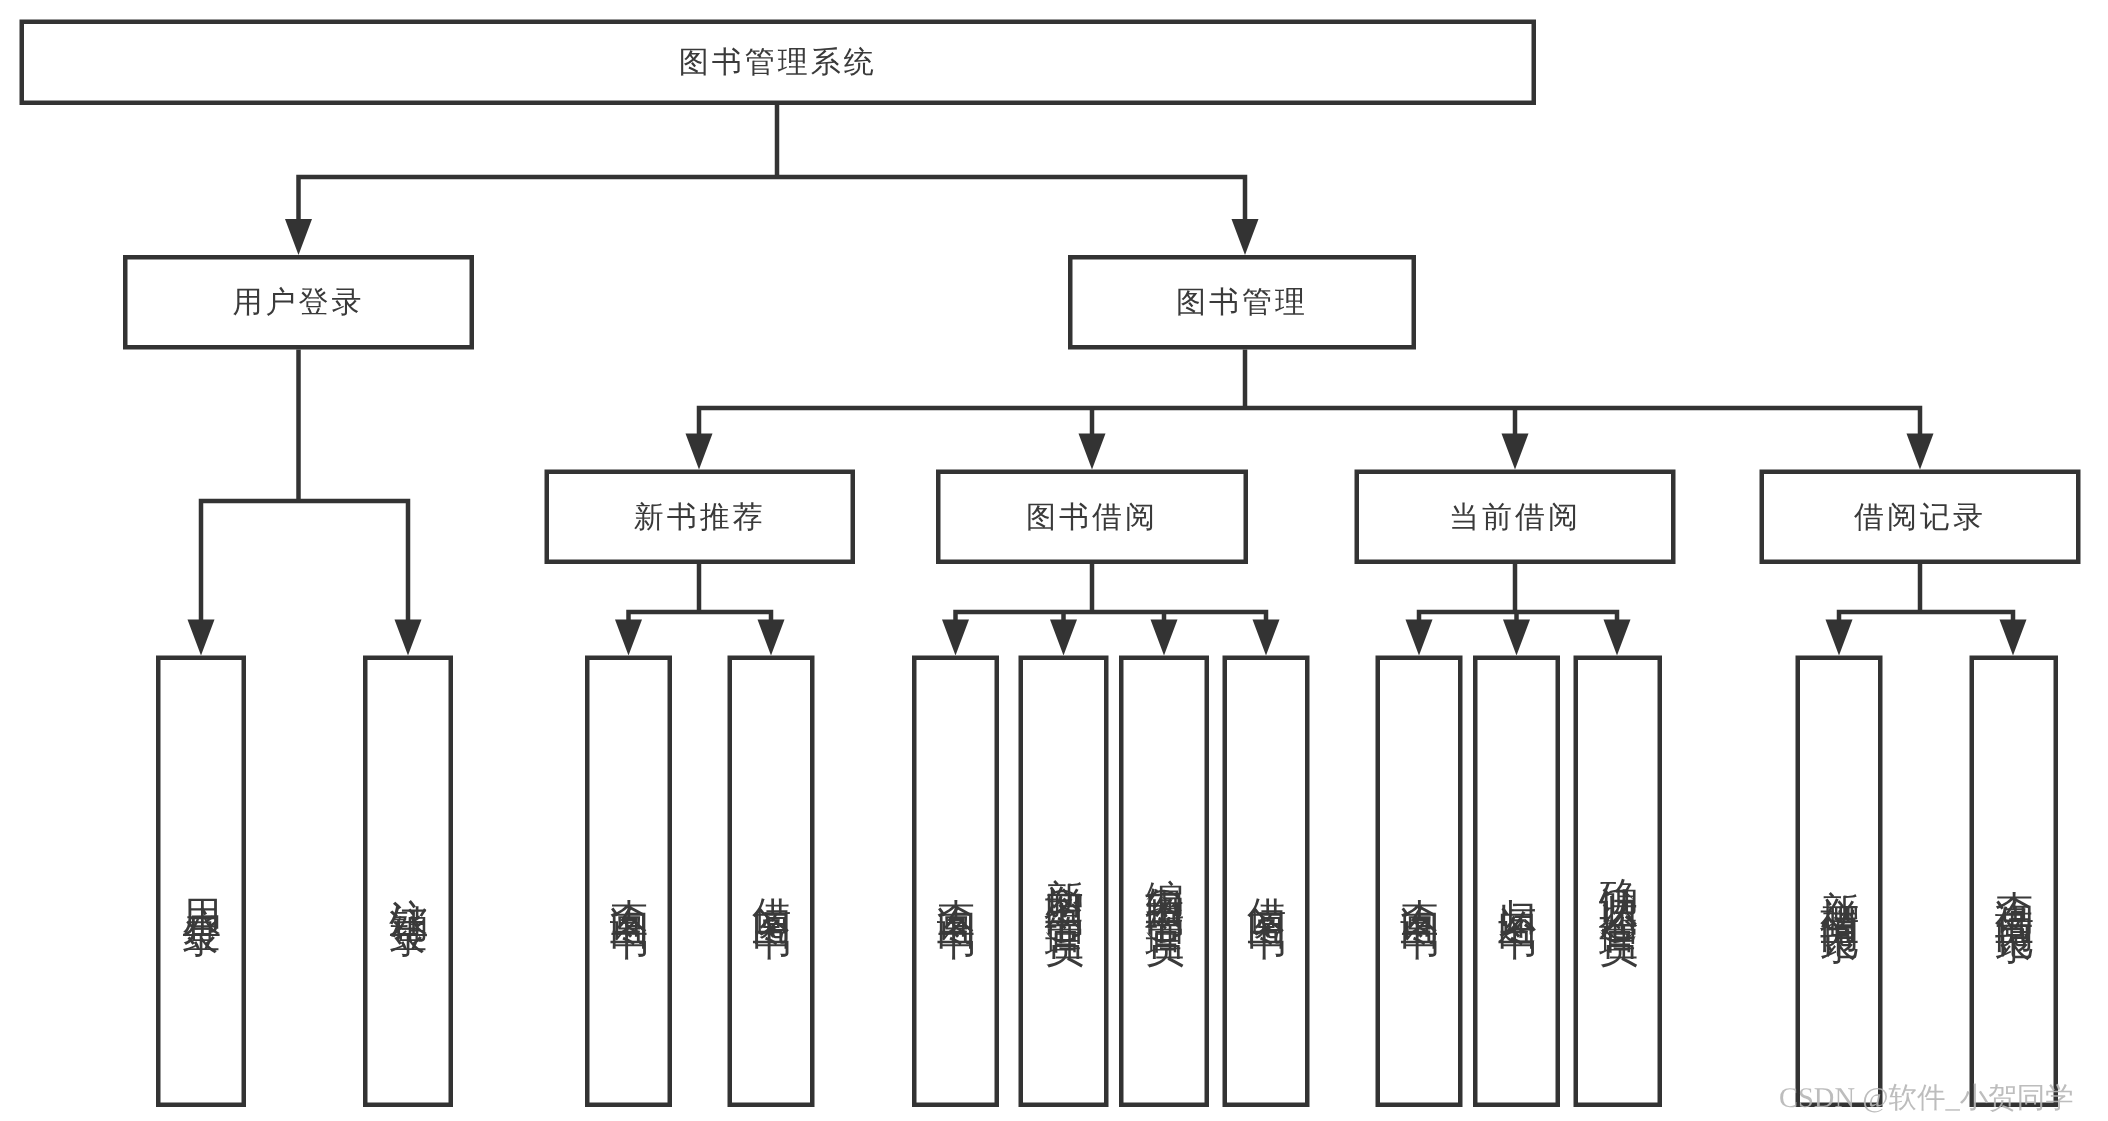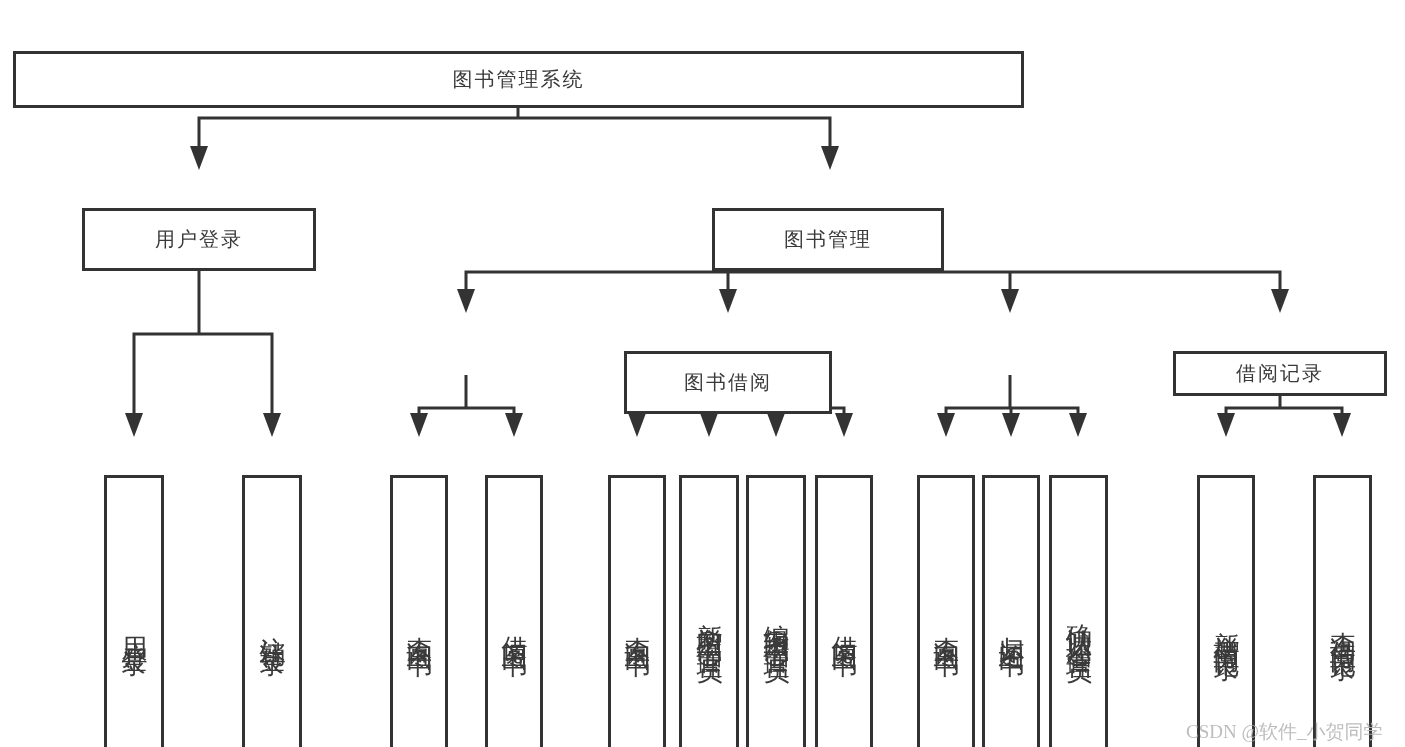--- a/index.html
+++ b/index.html
@@ -19,21 +19,20 @@
   }
   .box {
     position: absolute;
     background: #ffffff;
     border: 3px solid #333333;
     box-sizing: border-box;
     display: flex;
     align-items: center;
     justify-content: center;
     z-index: 2;
-    margin-top: 38px;
   }
   .hlabel {
     font-size: 20px;
     color: #3a3a3a;
     letter-spacing: 2px;
     white-space: nowrap;
   }
   .leaf { top: 437px; height: 301px; }
   .vtext {
     writing-mode: vertical-rl;
@@ -117,24 +116,30 @@
     <span class="hlabel">图书管理系统</span>
   </div>
 
   <div class="box" style="left:82px; top:170px; width:234px; height:63px;">
     <span class="hlabel">用户登录</span>
   </div>
   <div class="box" style="left:712px; top:170px; width:232px; height:63px;">
     <span class="hlabel">图书管理</span>
   </div>
 
+  <div class="box" style="left:363px; top:313px; width:207px; height:63px;">
+    <span class="hlabel">新书推荐</span>
+  </div>
   <div class="box" style="left:624px; top:313px; width:208px; height:63px;justify-content:center;">
     <span class="hlabel">图书借阅</span>
   </div>
-  <div class="box" style="left:1173px; top:313px; width:214px; height:45px;">
+  <div class="box" style="left:903px; top:313px; width:214px; height:63px;">
+    <span class="hlabel">当前借阅</span>
+  </div>
+  <div class="box" style="left:1173px; top:313px; width:214px; height:63px;">
     <span class="hlabel">借阅记录</span>
   </div>
 
   <div class="box leaf" style="left:104px; width:60px;">
     <span class="vtext">用户登录</span>
   </div>
   <div class="box leaf" style="left:242px; width:60px;">
     <span class="vtext">注销登录</span>
   </div>
 

